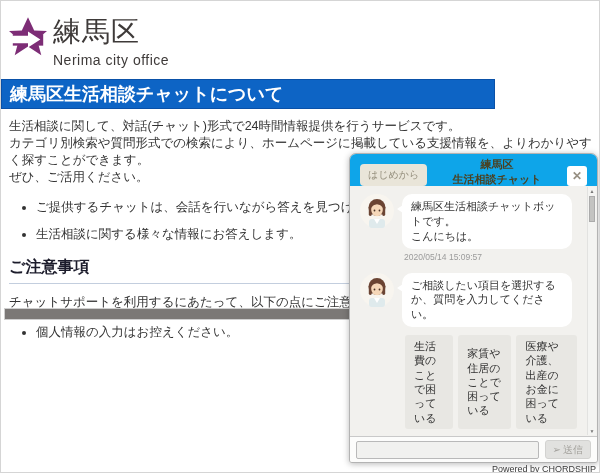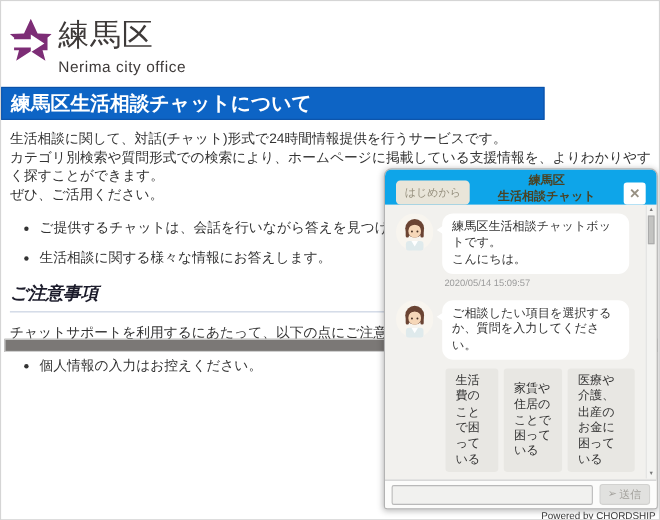--- a/index.html
+++ b/index.html
@@ -26,21 +26,21 @@
   }
 
   
   .content { position:absolute; left:8px; top:117px; width:586px; color:#333; font-size:12.5px; }
   .content p { line-height:17px; }
   .content ul { margin:13px 0 0 27px; }
   .content li { margin-bottom:11px; line-height:16px; }
 
   .notice-heading {
     margin-top:15px; font-size:16px; font-weight:bold; color:#1c1c2b;
-    padding-bottom:5px; border-bottom:1px solid #c3cede;font-style:italic;
+    padding-bottom:5px; border-bottom:1px solid #c3cede;
   }
   .notice-text { margin-top:10px; }
 
   
   .divider-bar {
     position:absolute; left:3px; top:307px; width:594px; height:12px;
     background:#7b7876; border:1px solid #cfcfcf;
   }
 
   

